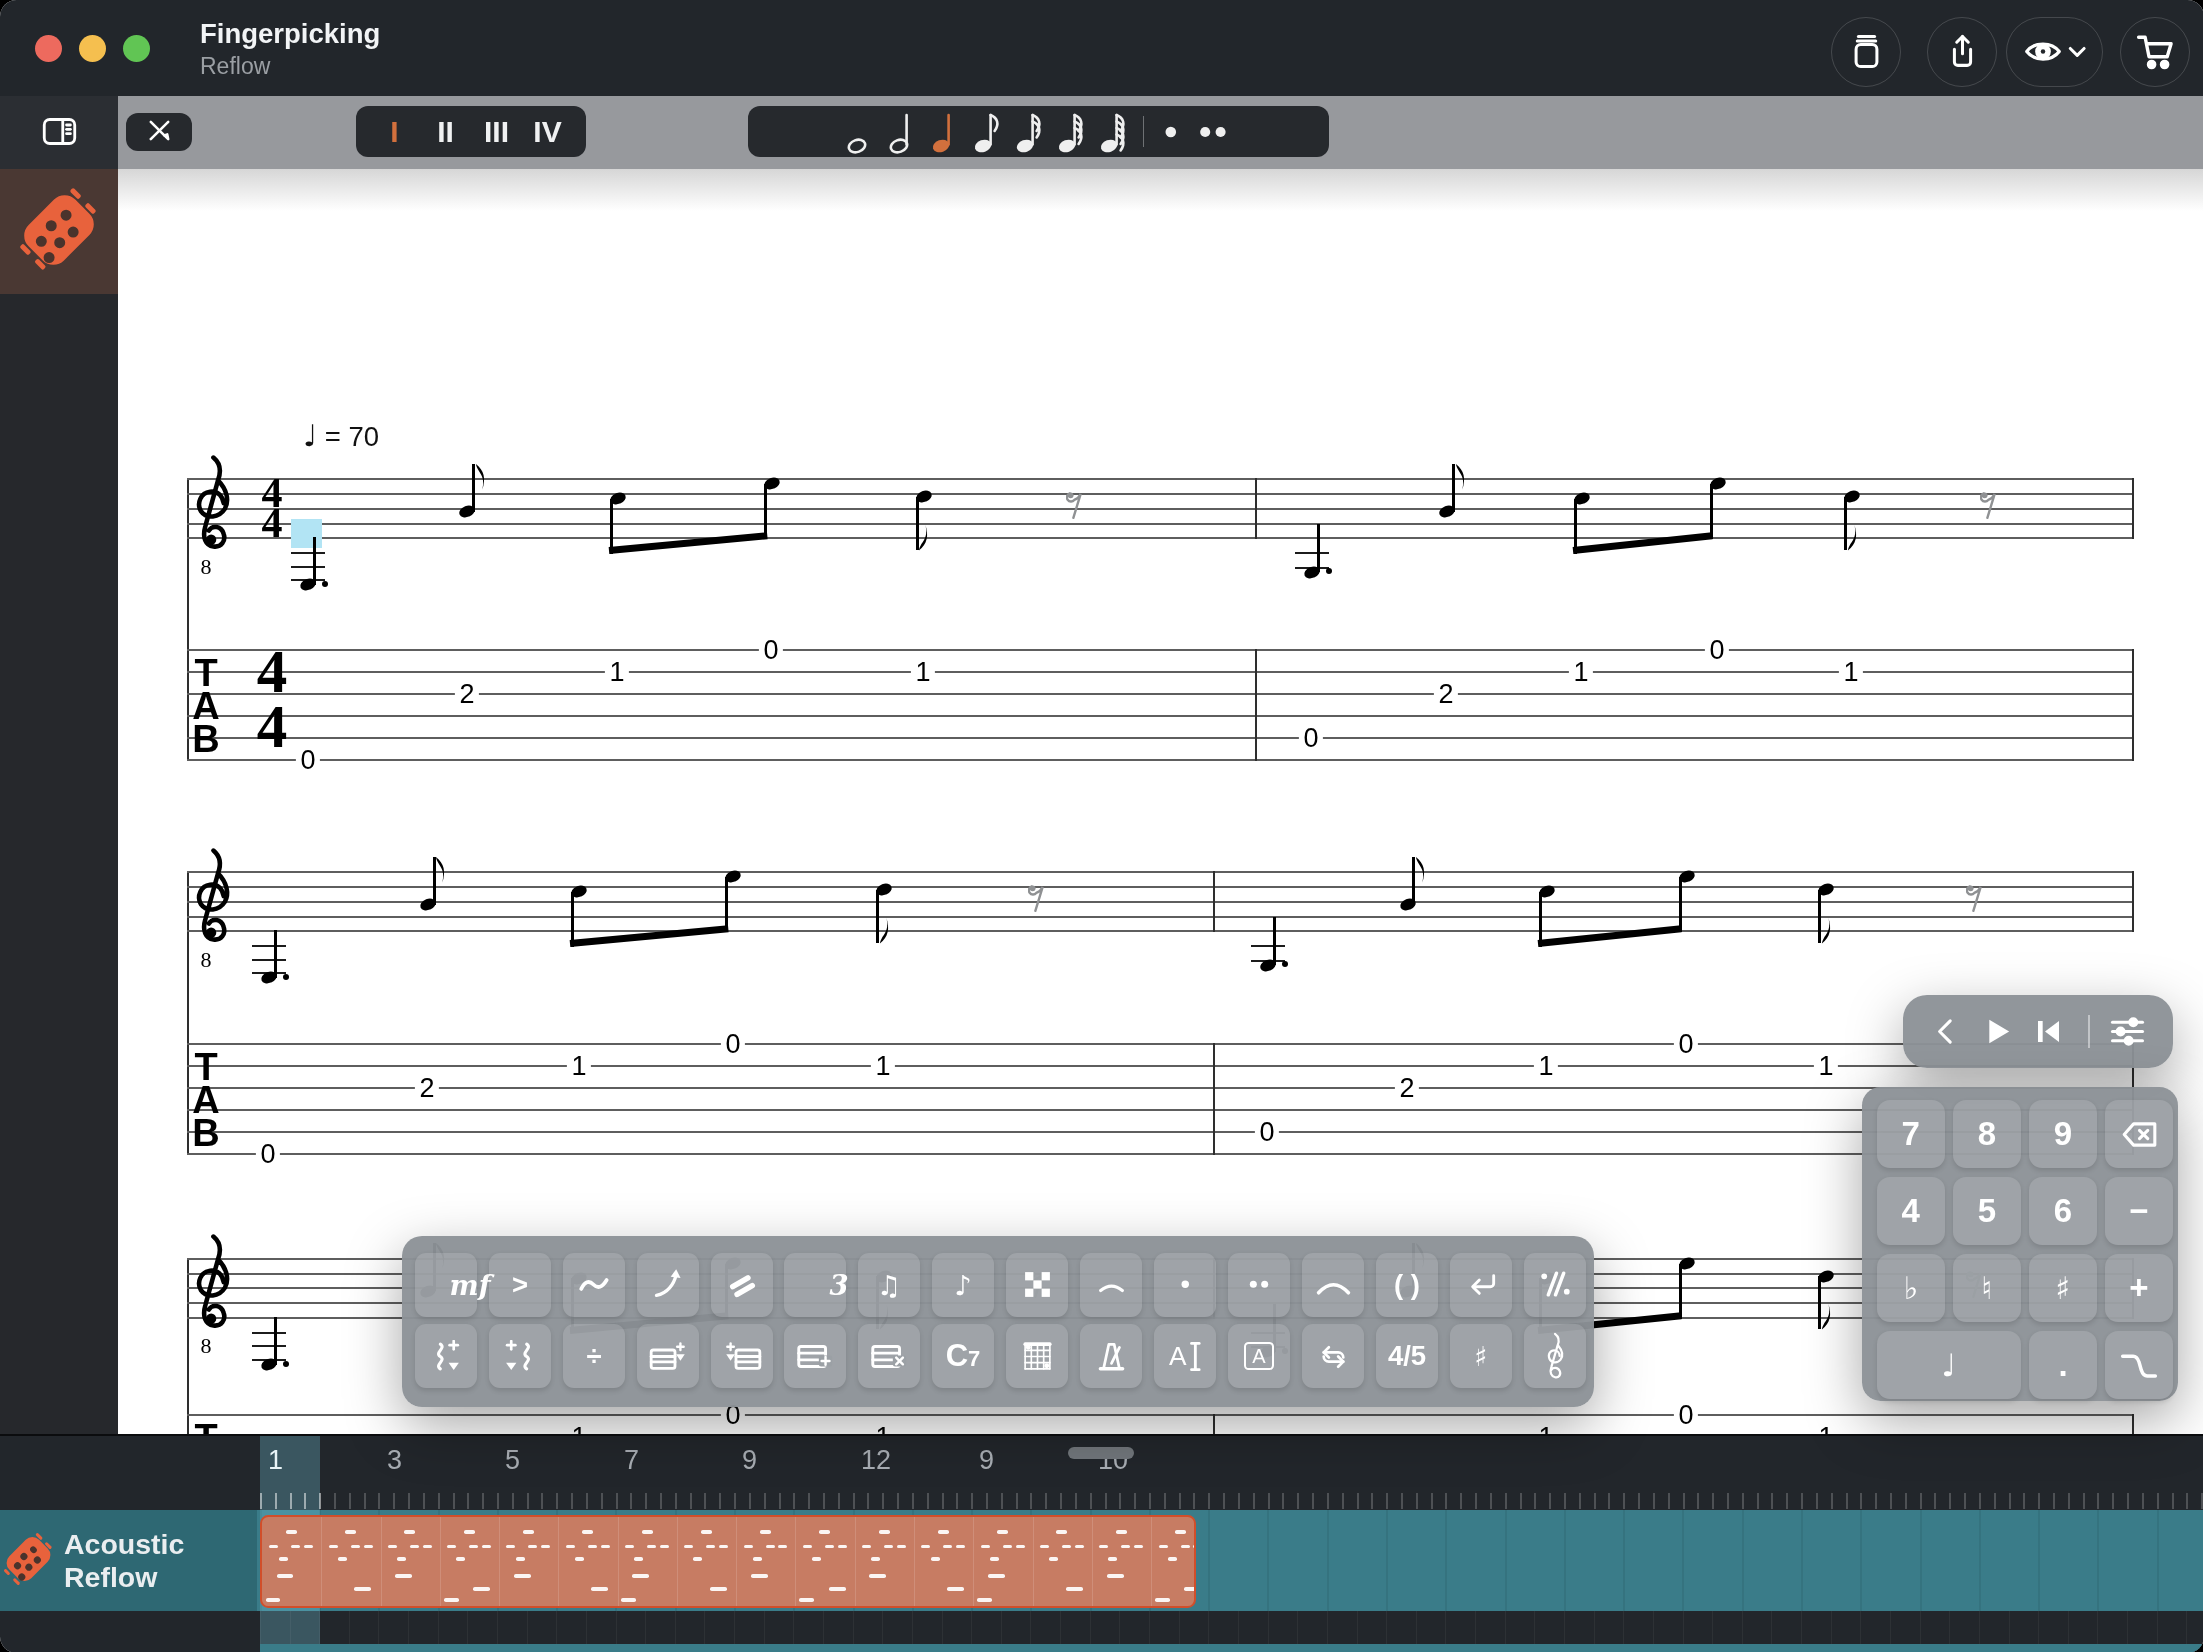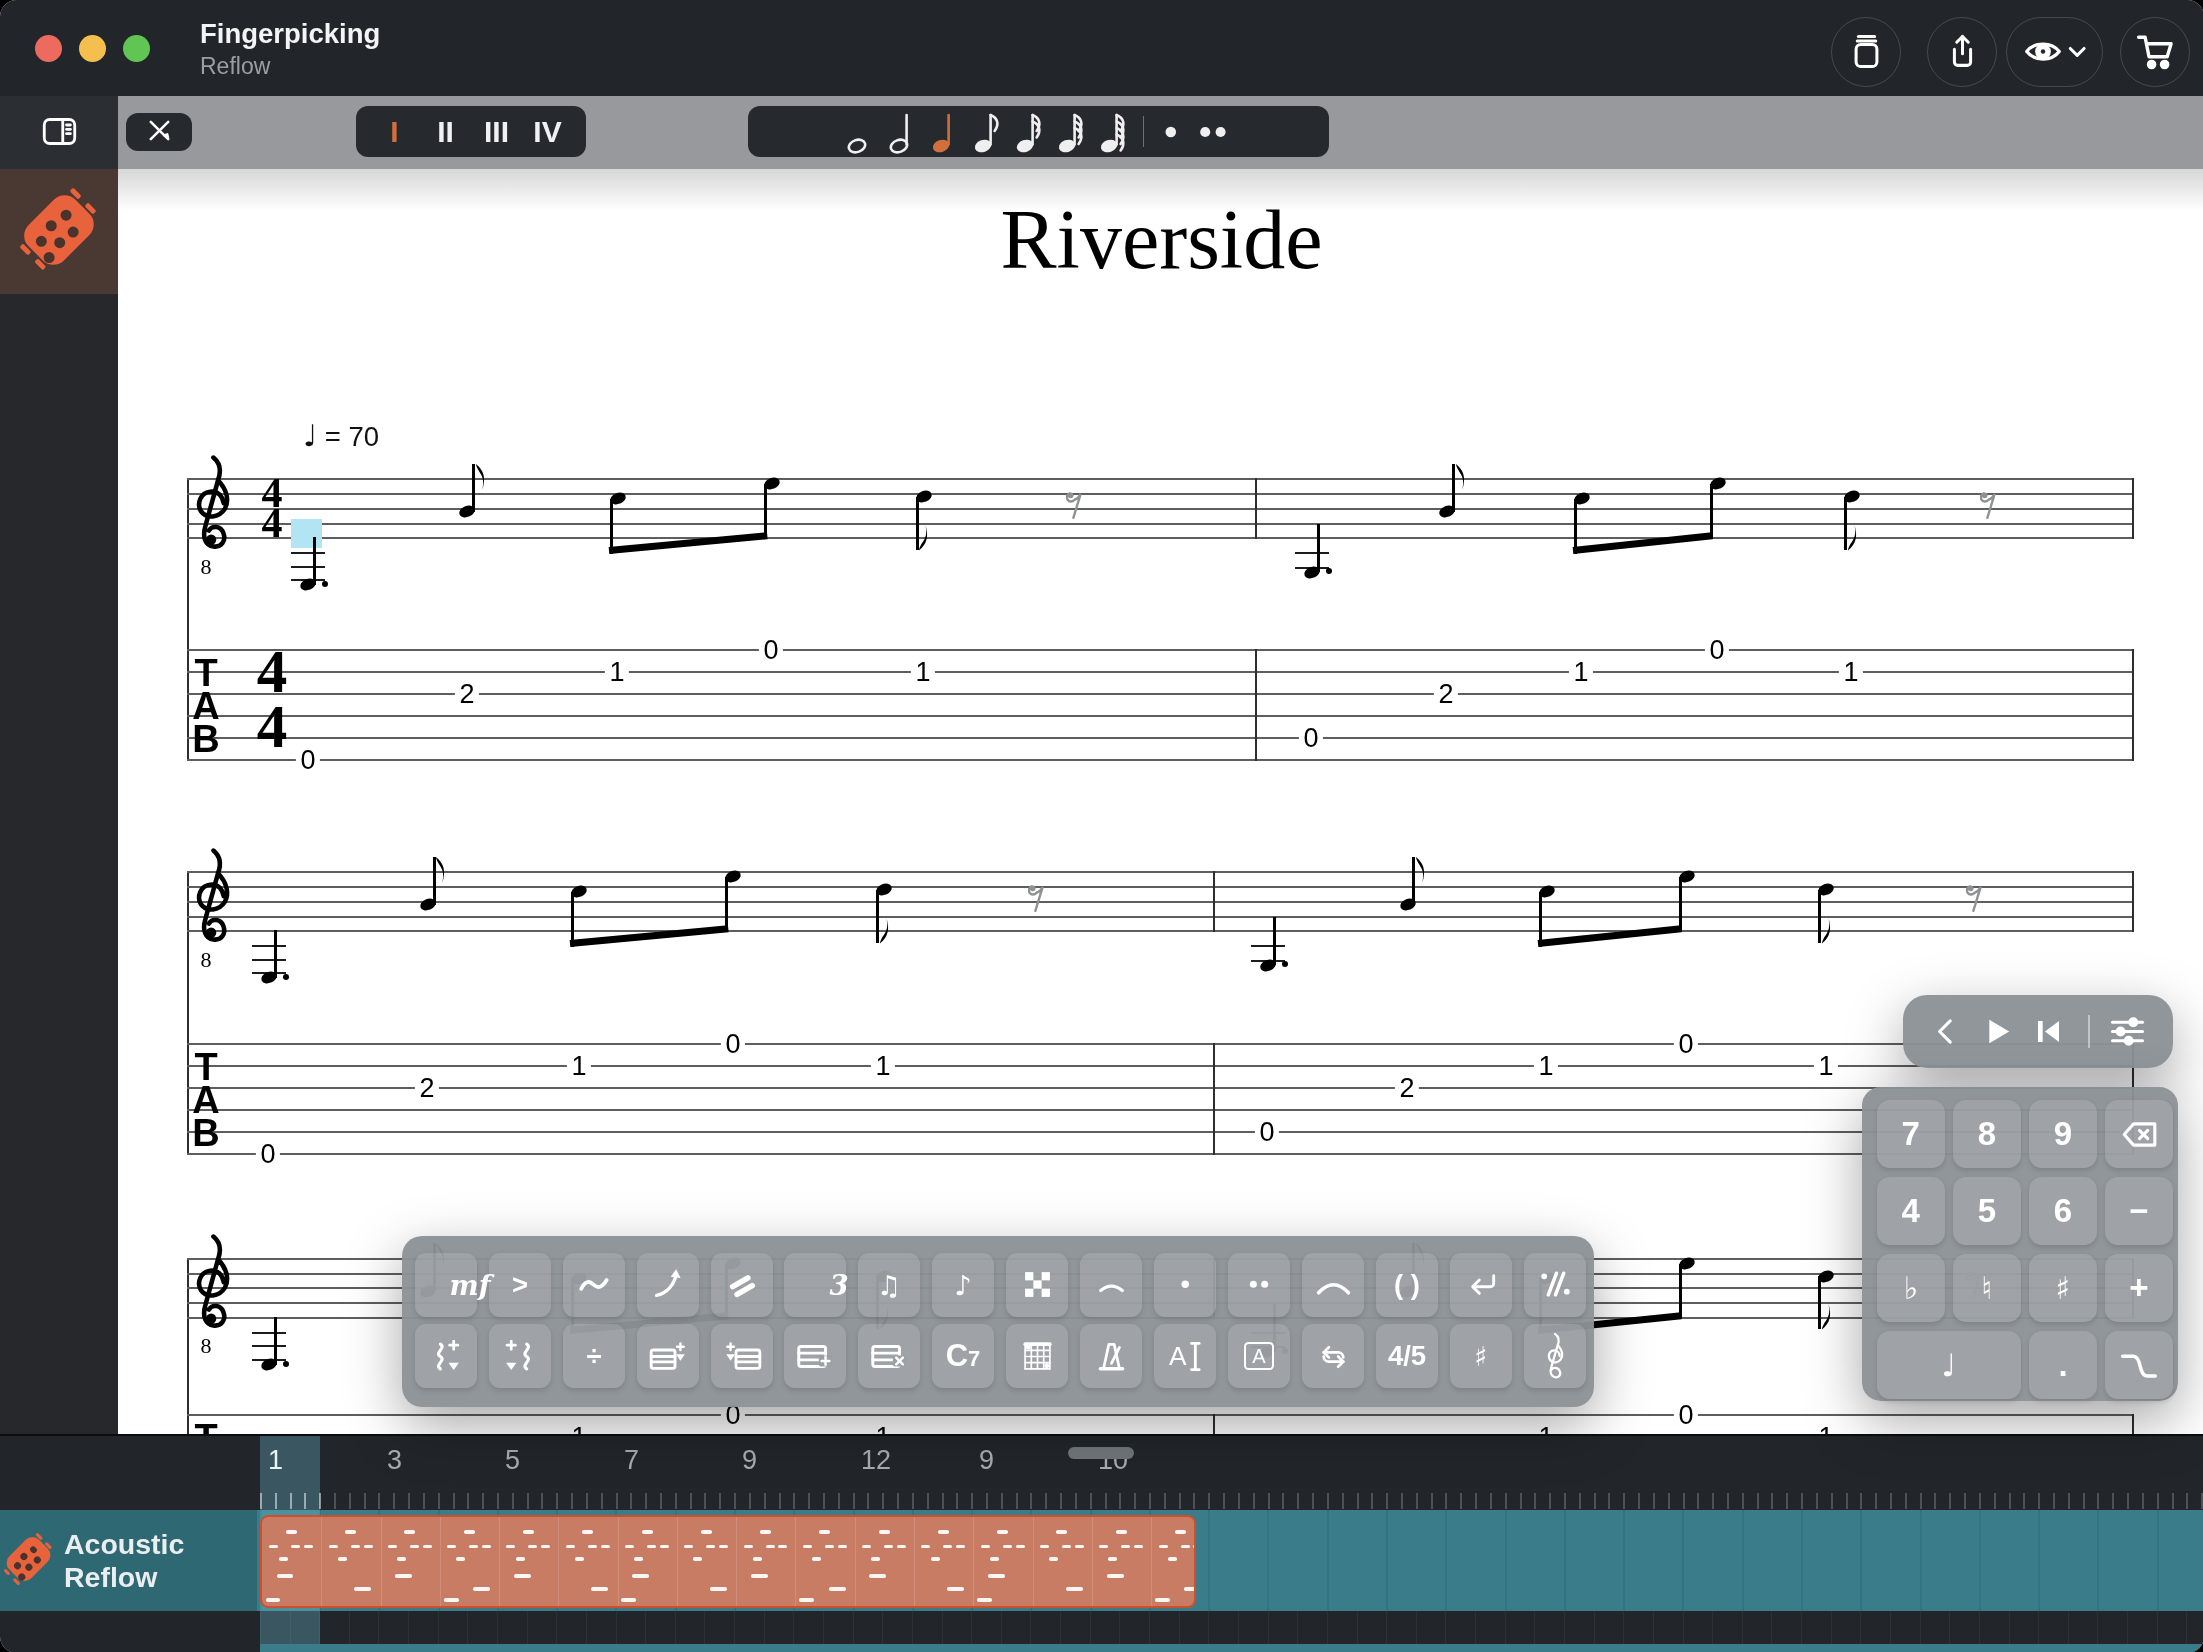--- a/index.html
+++ b/index.html
@@ -250,21 +250,20 @@
             <b style="left:26px;top:-6.6px;width:12px;height:4.6px;"></b>
             <b style="left:9px;top:68px;width:12px;height:4.6px;"></b>
             <b style="left:30px;top:68px;width:12px;height:4.6px;"></b></span></span>
       </div>
     </div>
 
     <div class="page">
         <div class="page-shade"></div>
       </div>
     <div class="score-layer" id="score-layer">
-      <div class="s-title">Riverside</div>
     <div class="bl" style="left: 187px; top: 478px; height: 281px;"></div>
         <div class="sl" style="left: 187px; top: 478px; width: 1945px;"></div>
         <div class="sl" style="left: 187px; top: 493px; width: 1945px;"></div>
         <div class="sl" style="left: 187px; top: 508px; width: 1945px;"></div>
         <div class="sl" style="left: 187px; top: 523px; width: 1945px;"></div>
         <div class="sl" style="left: 187px; top: 537px; width: 1945px;"></div>
         <div class="sl" style="left: 187px; top: 649px; width: 1945px;"></div>
         <div class="sl" style="left: 187px; top: 671px; width: 1945px;"></div>
         <div class="sl" style="left: 187px; top: 693px; width: 1945px;"></div>
         <div class="sl" style="left: 187px; top: 715px; width: 1945px;"></div>

